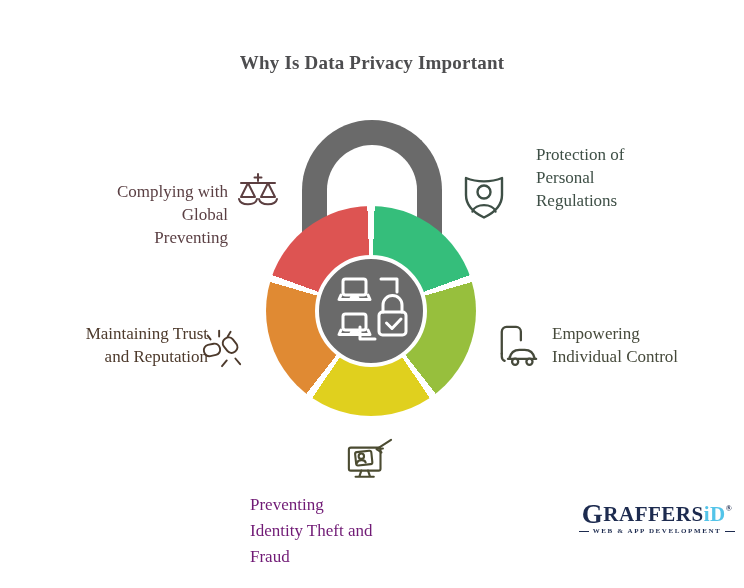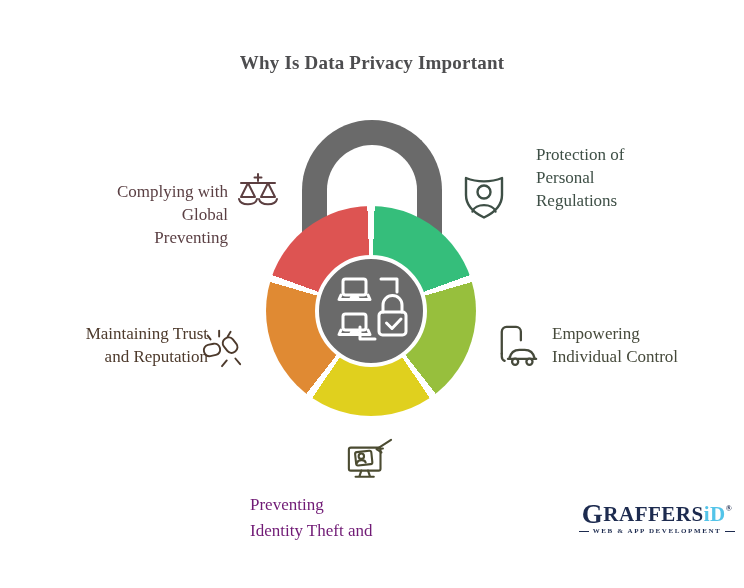--- a/index.html
+++ b/index.html
@@ -150,20 +150,21 @@
       <path d="M14 35 C15.5 28 19 26 24.5 26 H30 C35.5 26 39 28 40.5 35"></path>
       <path d="M12.5 35.5 H42"></path>
       <circle cx="20" cy="38.5" r="3.2" fill="#ffffff"></circle>
       <circle cx="35" cy="38.5" r="3.2" fill="#ffffff"></circle>
     </svg>
   </span>
 
   <div class="callout callout-theft">
     <span class="ln">Preventing</span>
     <span class="ln">Identity Theft and</span>
+    <span class="ln">Fraud</span>
   </div>
   <span class="icon icon-monitor">
     <svg viewBox="0 0 50 48" width="48" height="46" fill="none" stroke="#4b4b31" stroke-width="2.2" stroke-linecap="round" stroke-linejoin="round">
       <rect x="4" y="10" width="33" height="24" rx="2"></rect>
       <path d="M17 34 L15 40 M24 34 L26 40 M11 40.5 H30"></path>
       <rect x="11" y="14" width="17" height="14" rx="2" transform="rotate(-6 19.5 21)"></rect>
       <circle cx="17" cy="19" r="2.8"></circle>
       <path d="M12.5 26 C13.5 22.5 20.5 22 21.5 25.5"></path>
       <path d="M48 2 L33 11.5"></path>
       <path d="M33 11.5 l6.5 -0.5 M33 11.5 l5 3.5"></path>

